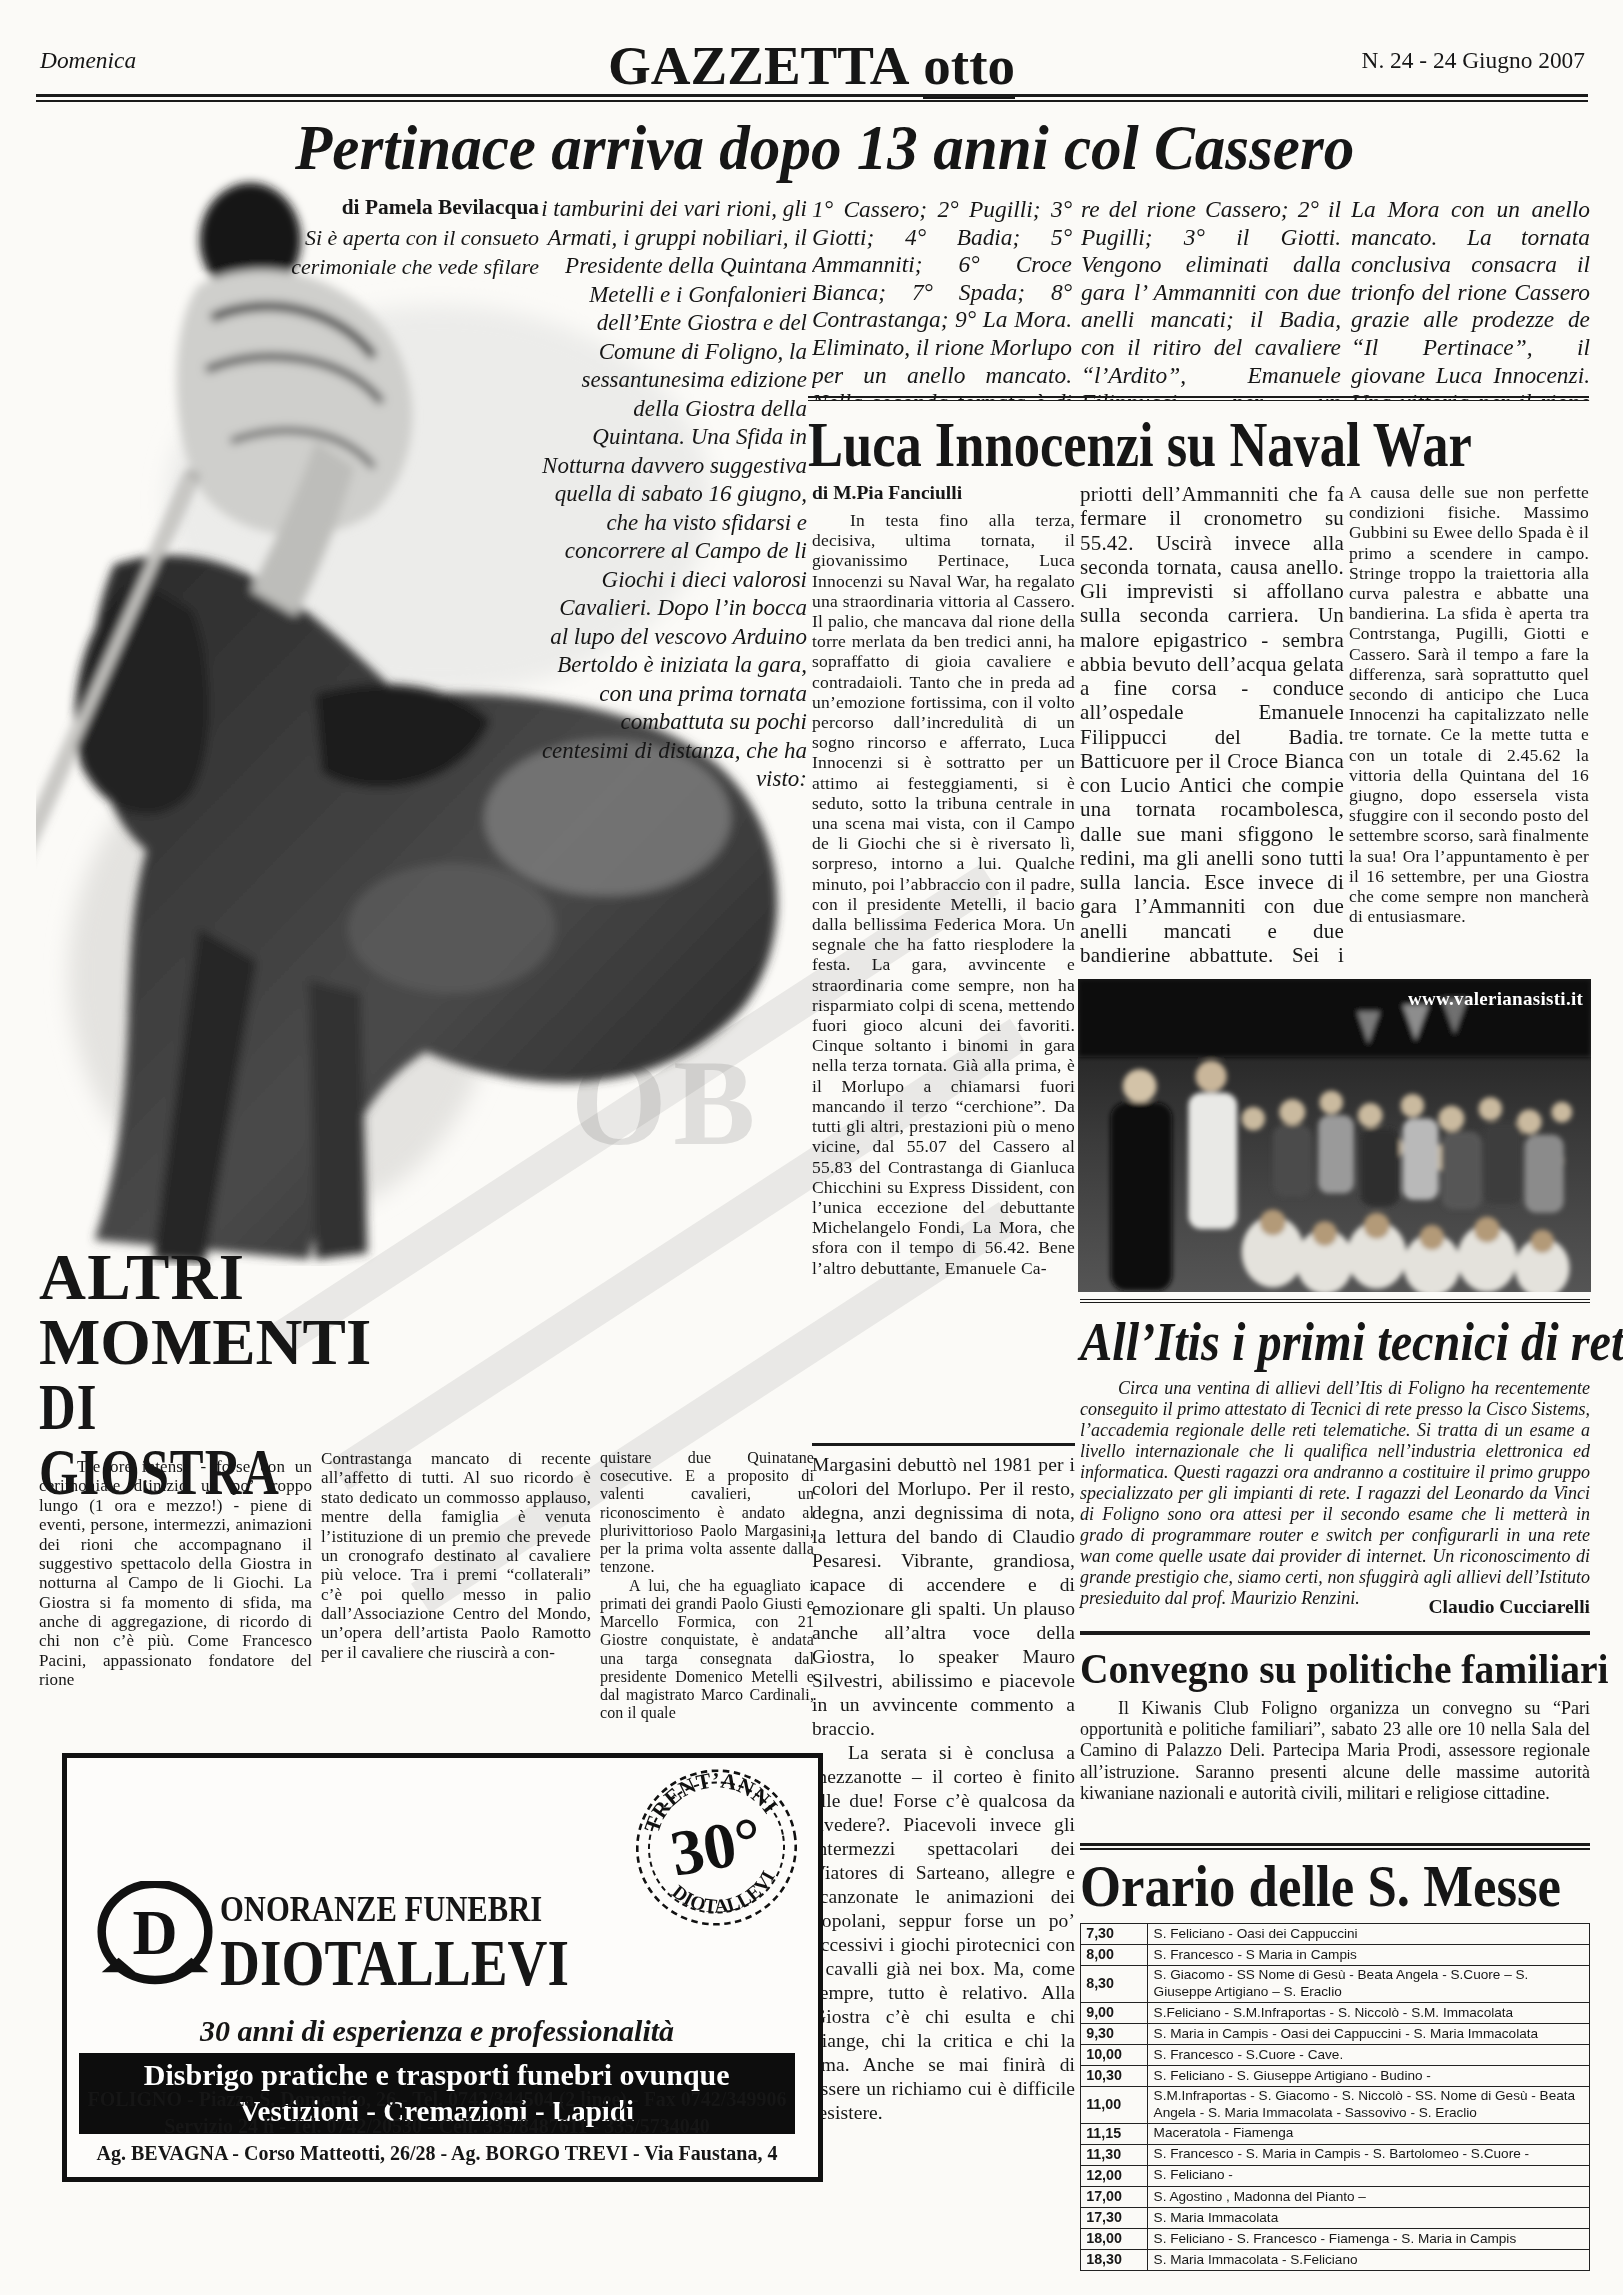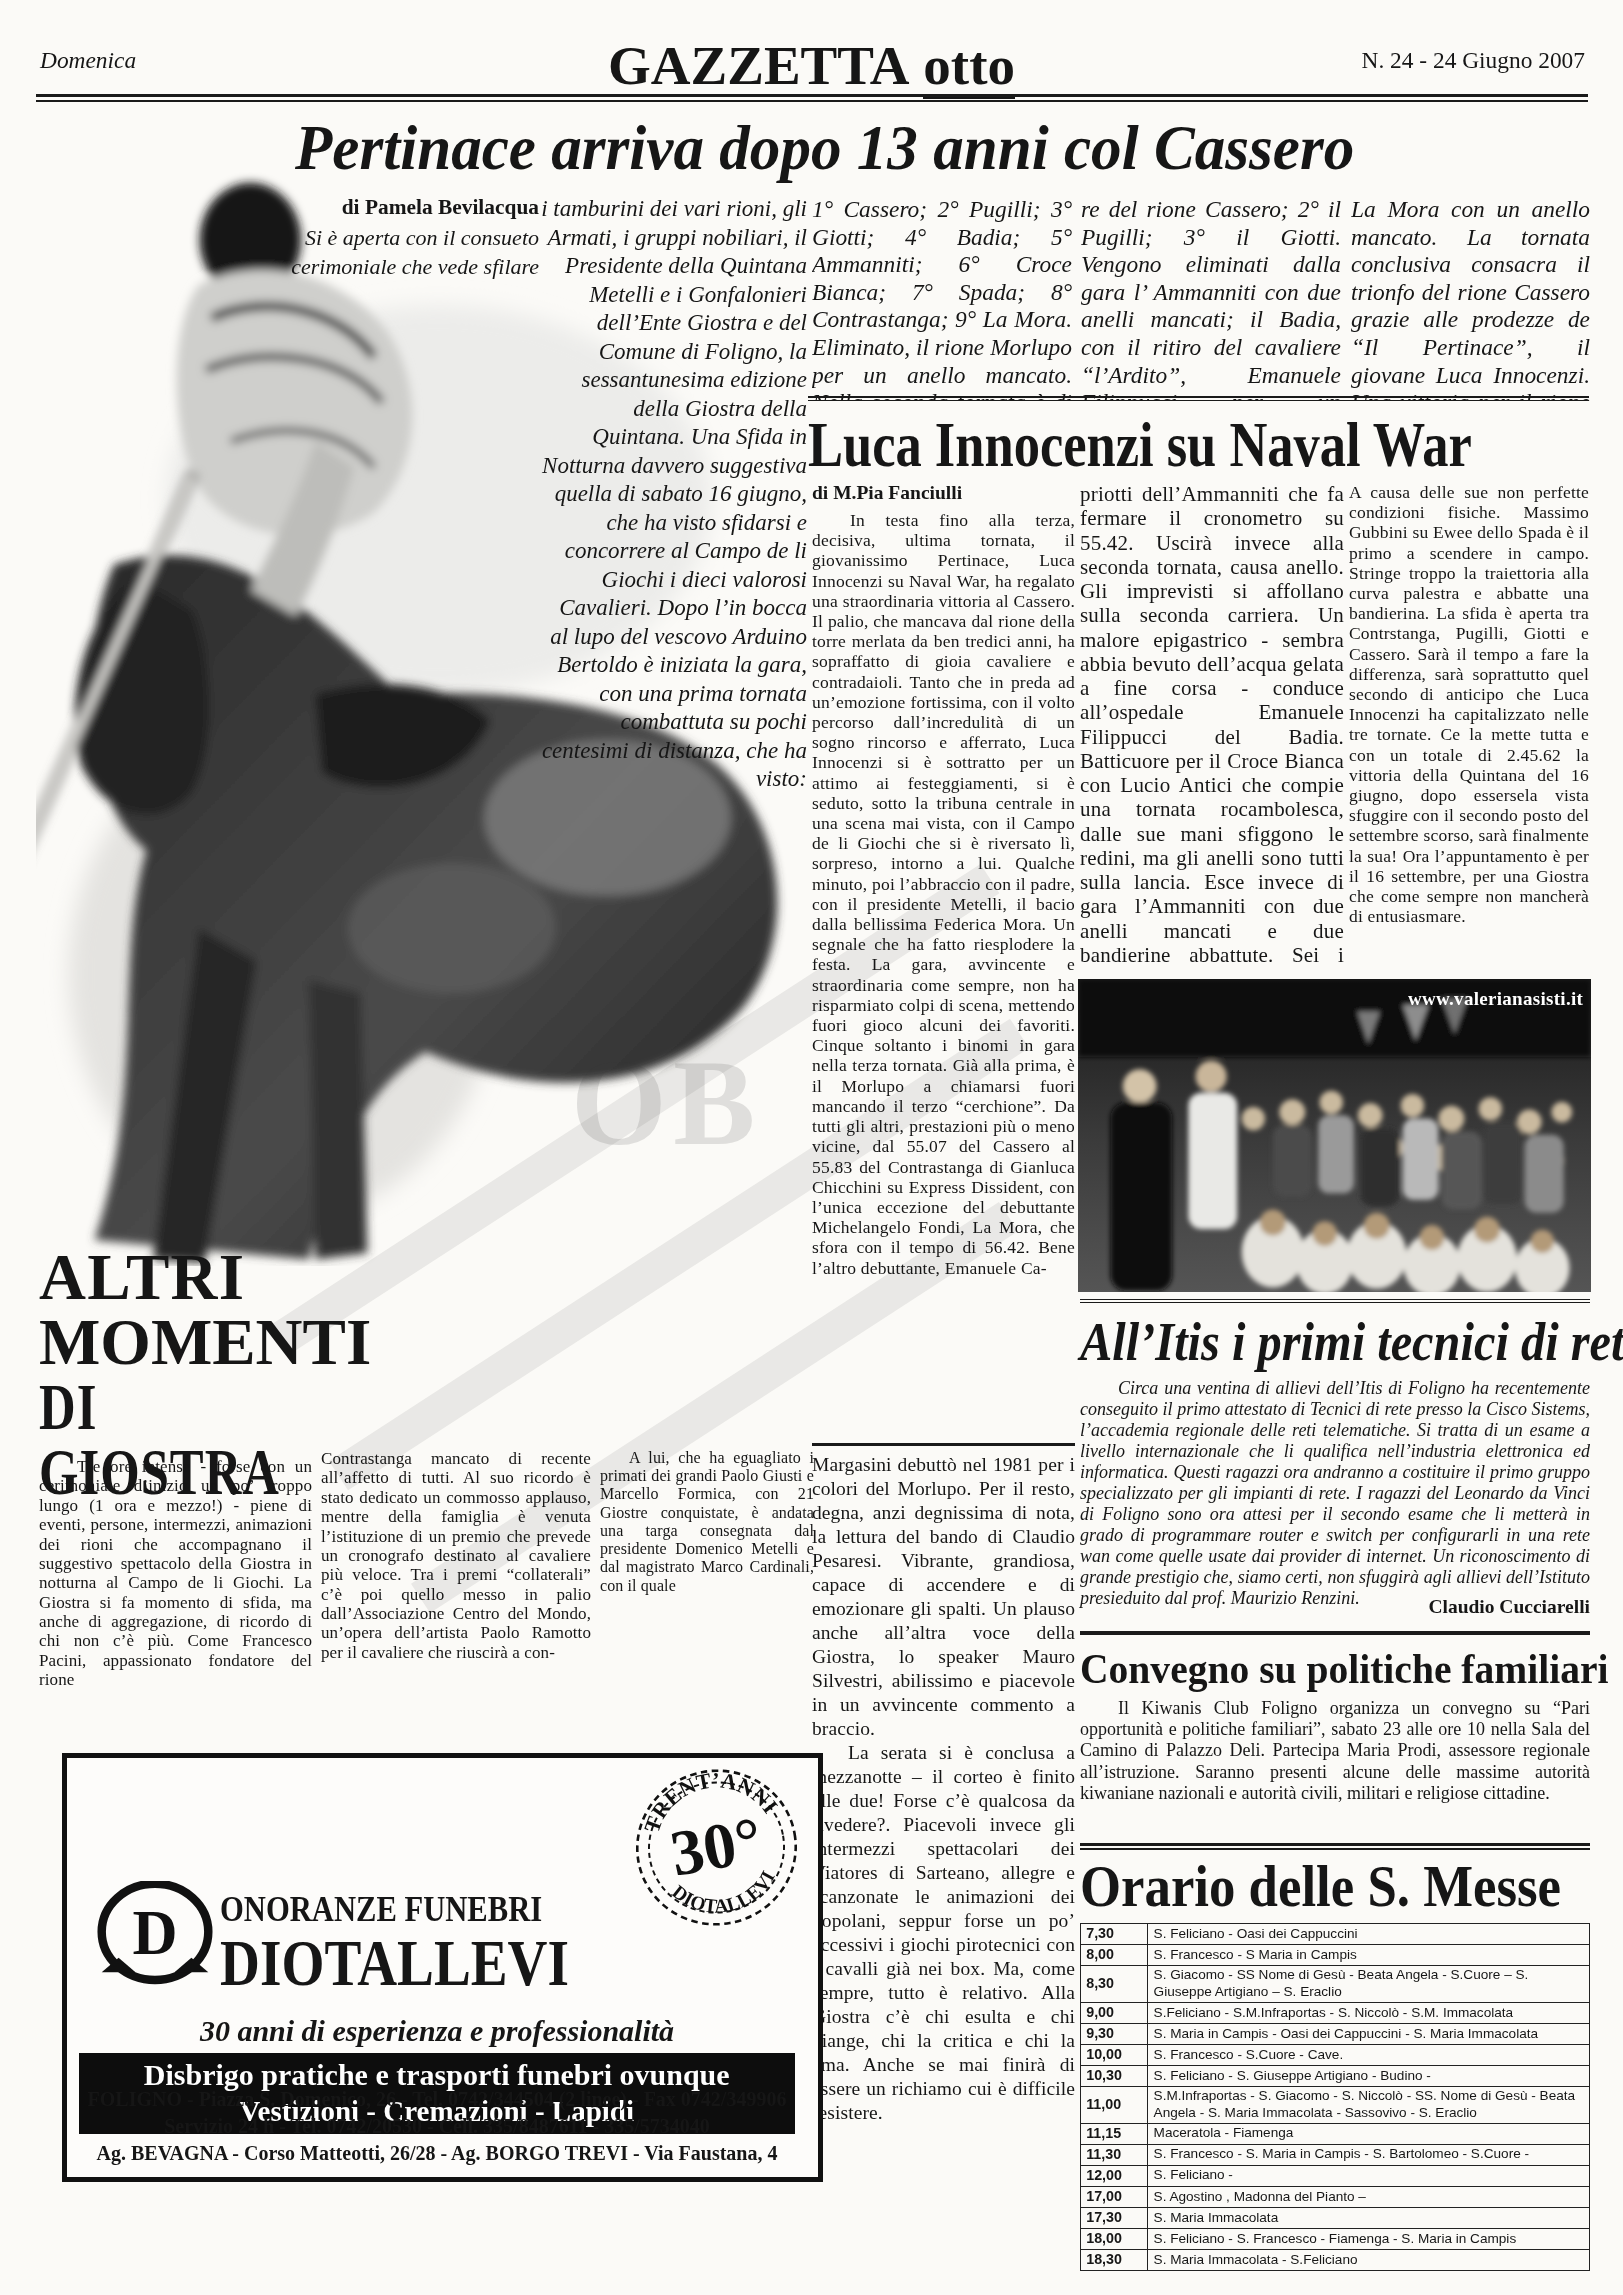--- a/index.html
+++ b/index.html
@@ -333,20 +333,21 @@
 </table>
 
 <div class="abs giostra-hl">
   <div>ALTRI</div>
   <div style="letter-spacing:0;">MOMENTI</div>
   <div><span class="l3">DI GIOSTRA</span></div>
 </div>
 <div class="abs gbody jus g-c1 clip indent">Tre ore intense - forse con un cerimoniale d’inizio un po’ troppo lungo (1 ora e mezzo!) - piene di eventi, persone, intermezzi, animazioni dei rioni che accompagnano il suggestivo spettacolo della Giostra in notturna al Campo de li Giochi. La Giostra si fa momento di sfida, ma anche di aggregazione, di ricordo di chi non c’è più. Come Francesco Pacini, appassionato fondatore del rione</div>
 <div class="abs gbody jus g-c2 clip">Contrastanga mancato di recente all’affetto di tutti. Al suo ricordo è stato dedicato un commosso applauso, mentre della famiglia è venuta l’istituzione di un premio che prevede un cronografo destinato al cavaliere più veloce. Tra i premi “collaterali” c’è poi quello messo in palio dall’Associazione Centro del Mondo, un’opera dell’artista Paolo Ramotto per il cavaliere che riuscirà a con-</div>
 <div class="abs gbody jus g-c3 clip">
+  <p style="margin:0;">quistare due Quinatane cosecutive. E a proposito di valenti cavalieri, un riconoscimento è andato al plurivittorioso Paolo Margasini, per la prima volta assente dalla tenzone.</p>
   <p style="margin:0;text-indent:29px;">A lui, che ha eguagliato i primati dei grandi Paolo Giusti e Marcello Formica, con 21 Giostre conquistate, è andata una targa consegnata dal presidente Domenico Metelli e dal magistrato Marco Cardinali, con il quale</p>
 </div>
 
 <div class="abs ad-box">
 
   <svg class="abs" style="left:23px;top:123px;" width="130" height="114" viewBox="0 0 200 175" xmlns="http://www.w3.org/2000/svg">
     <ellipse cx="100" cy="78" rx="82" ry="74" fill="none" stroke="#111" stroke-width="13"></ellipse>
     <polygon points="18,140 70,140 44,118" fill="#111"></polygon>
     <polygon points="130,140 182,140 156,118" fill="#111"></polygon>
     <text x="100" y="112" text-anchor="middle" font-family="Liberation Serif, serif" font-size="96" font-weight="bold" fill="#111">D</text>

